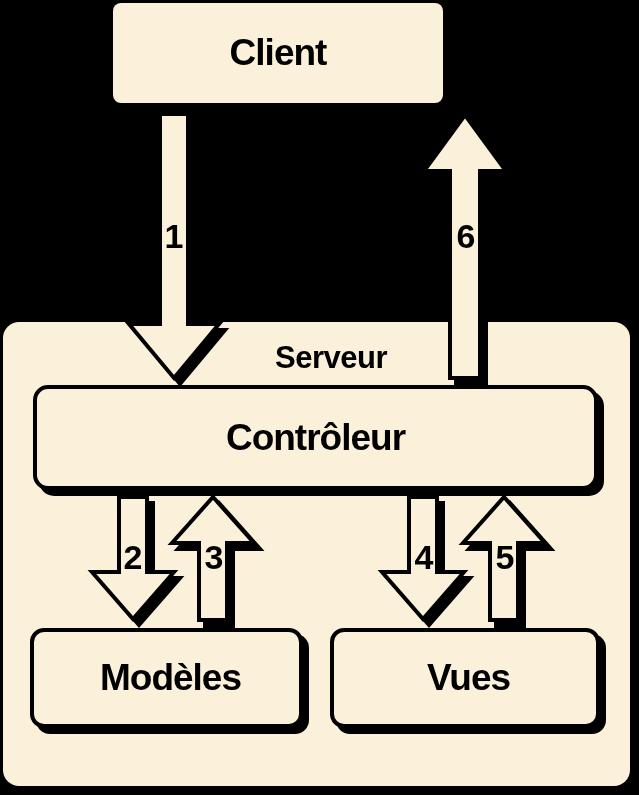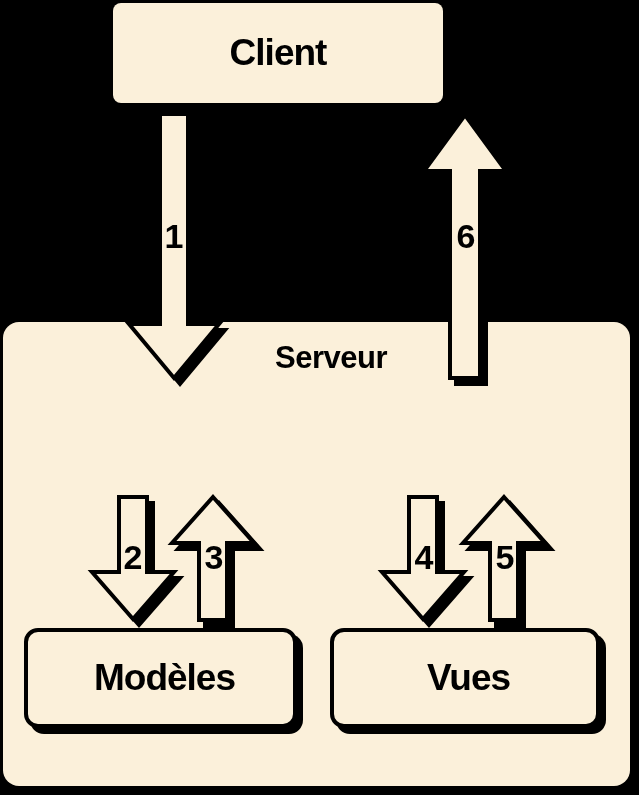--- a/index.html
+++ b/index.html
@@ -34,21 +34,21 @@
     font-size:31px;font-weight:600;letter-spacing:-0.5px;white-space:nowrap;margin-left:20px;
   }
   .bordered{
     border:4px solid var(--line);
     box-shadow:6px 6px 0 var(--line);
   }
   .controleur-node{
     left:33px;top:385px;width:565px;height:105px;border-radius:15px;
   }
   .modeles-node{
-    left:24px;top:628px;width:273px;height:100px;border-radius:14px;padding-left:8px;
+    left:30px;top:628px;width:273px;height:100px;border-radius:14px;padding-left:8px;
   }
   .vues-node{
     left:330px;top:628px;width:270px;height:100px;border-radius:14px;padding-left:7px;
   }
   .arrows-layer{position:absolute;left:0;top:0;width:639px;height:795px;}
   .arrow-shadow{fill:var(--line);stroke:var(--line);stroke-width:4;stroke-linejoin:miter;}
   .arrow-body{fill:var(--fill);stroke:var(--line);stroke-width:4;stroke-linejoin:miter;}
   .arrow-num{
     position:absolute;transform:translate(-50%,-50%);
     font-size:34px;font-weight:700;color:var(--line);line-height:1;
@@ -99,20 +99,23 @@
   <div class="arrow-num" style="left:466px;top:236px;">6</div>
   <div class="arrow-num" style="left:133px;top:557px;">2</div>
   <div class="arrow-num" style="left:214px;top:557px;">3</div>
   <div class="arrow-num" style="left:424px;top:557px;">4</div>
   <div class="arrow-num" style="left:505px;top:557px;">5</div>
 
   <div class="node client-node">
     <span class="node-label">Client</span>
   </div>
 
+  <div class="node bordered controleur-node">
+    <span class="node-label">Contrôleur</span>
+  </div>
 
   <div class="node bordered modeles-node">
     <span class="node-label">Modèles</span>
   </div>
 
   <div class="node bordered vues-node">
     <span class="node-label">Vues</span>
   </div>
 
 </div>

